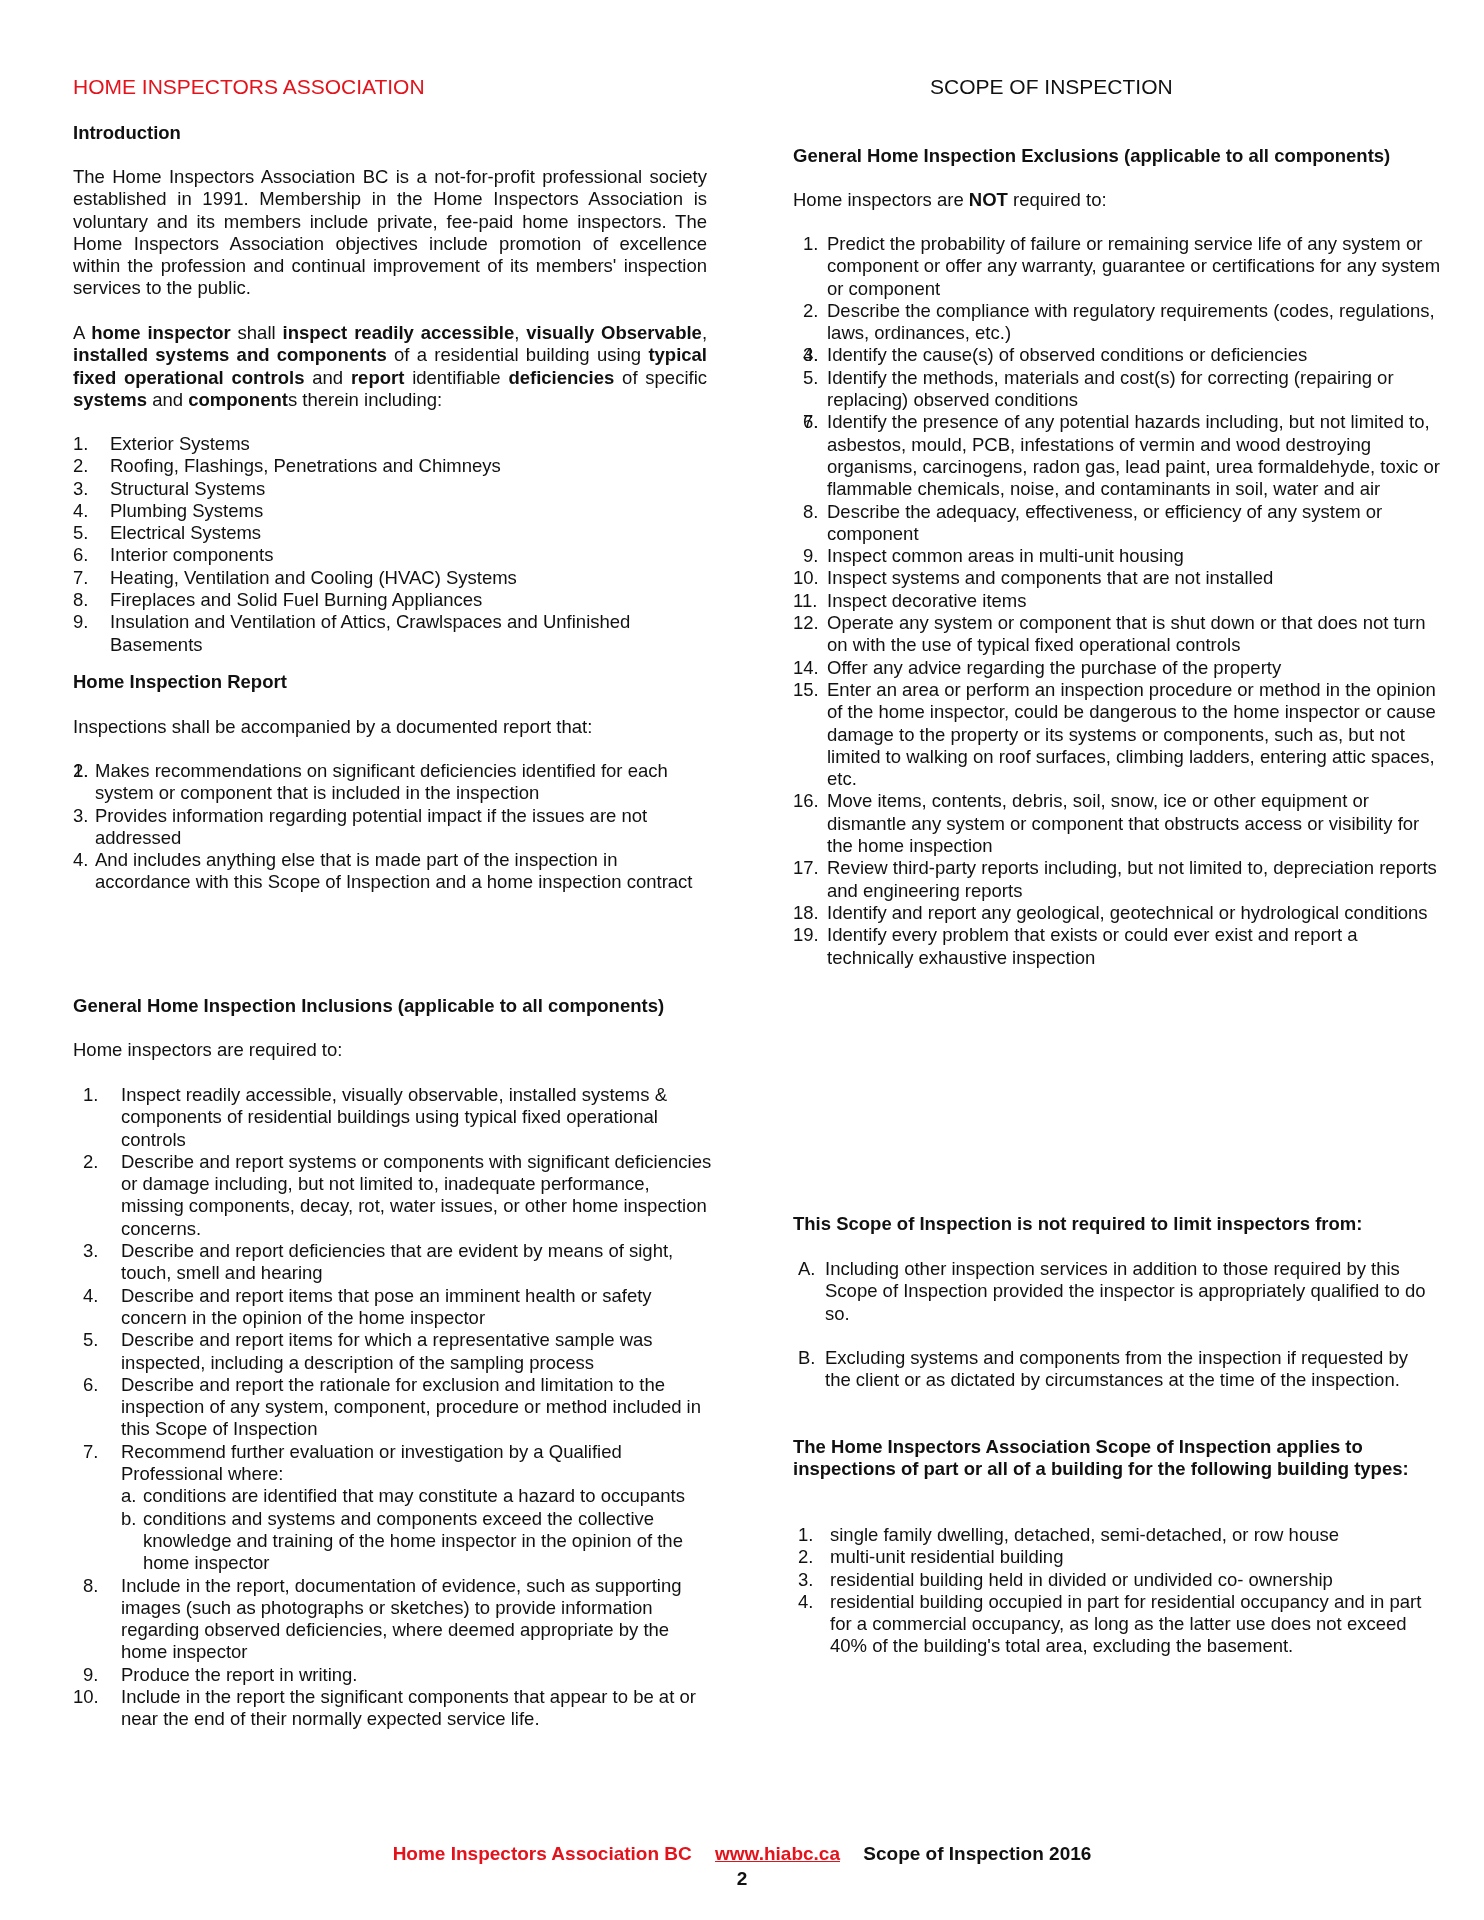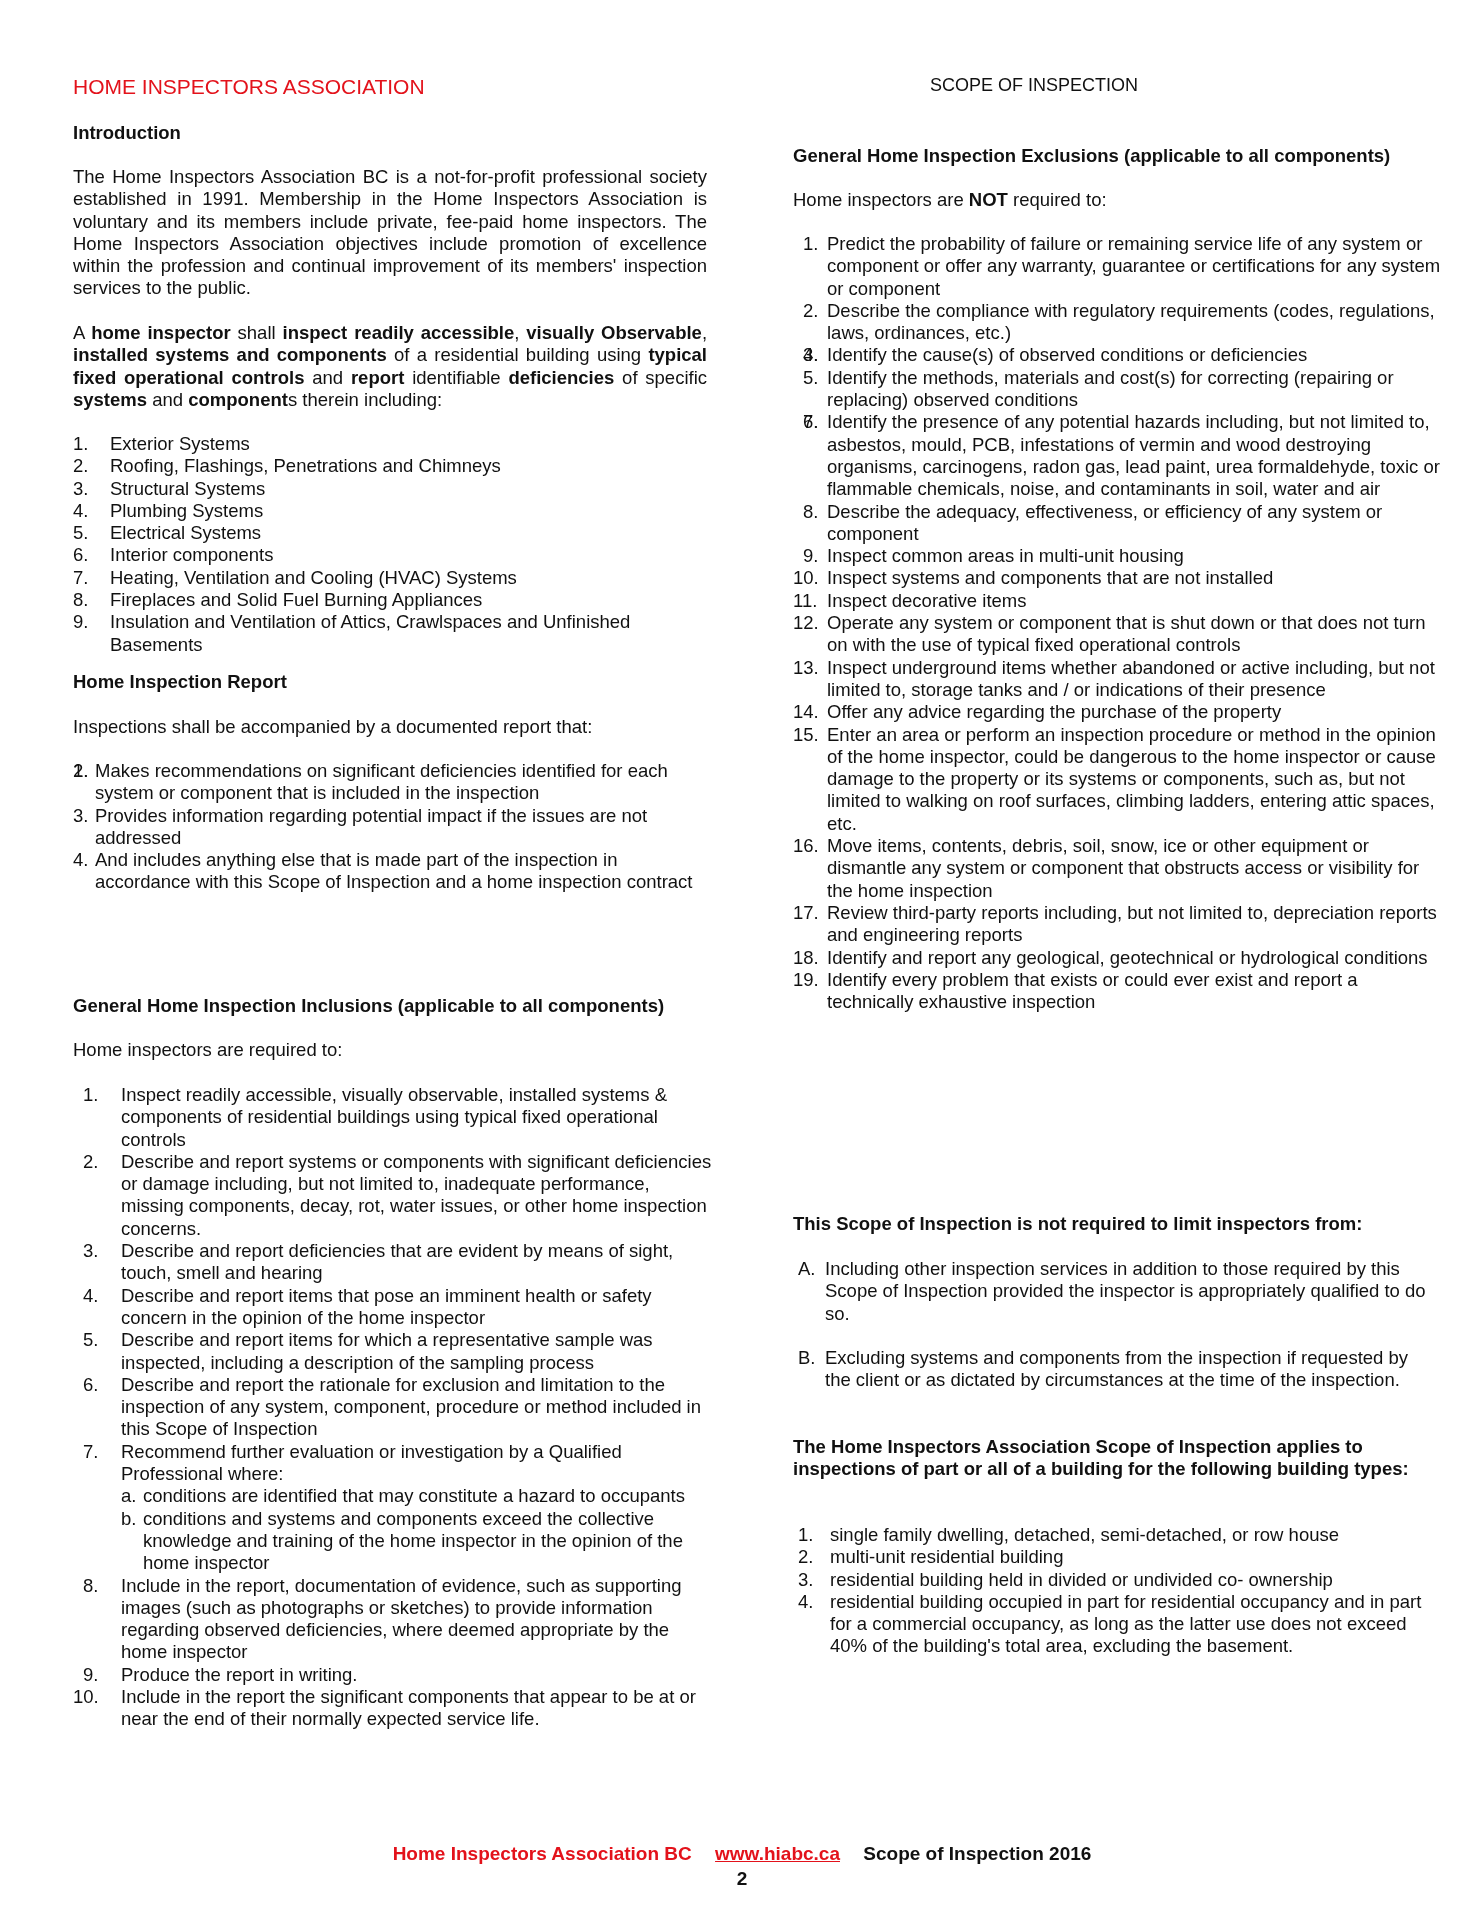--- a/index.html
+++ b/index.html
@@ -1,20 +1,20 @@
 <!DOCTYPE html>
 <html><head>
 <meta charset="utf-8">
 <style>
   html, body { margin:0; padding:0; background:#ffffff; }
   body { width:1484px; height:1920px; position:relative; overflow:hidden;
          font-family:"Liberation Sans", sans-serif; color:#111; font-size:18.5px; }
   .abs { position:absolute; }
   .hdr-left { left:73px; top:75px; font-size:21px; color:#e3121b; }
-  .hdr-right { left:930px; top:75px; font-size:18px; color:#111; }
+  .hdr-right { left:930px; top:75px; font-size:21px; color:#111; }
   .h { font-weight:bold; font-size:18.5px; line-height:22.3px; }
   .p { line-height:22.3px; }
   .just { text-align:justify; text-align-last:left; }
   ol.lst { list-style:none; margin:0; padding:0; line-height:22.3px; }
   ol.lst li { position:relative; }
   .num { position:absolute; left:0; top:0; }
   .col-l { left:73px; width:634px; }
   .col-r { left:793px; width:660px; }
   b { font-weight:bold; }
   .footer { left:0; width:1484px; top:1843px; text-align:center;
@@ -80,21 +80,20 @@
     <li style="padding-left: 34px;"><span class="num" style="left: 10px;">3.</span></li>
     <li style="padding-left: 34px;"><span class="num" style="left: 10px;">4.</span><span>Identify the cause(s) of observed conditions or deficiencies</span></li>
     <li style="padding-left: 34px;"><span class="num" style="left: 10px;">5.</span><span>Identify the methods, materials and cost(s) for correcting (repairing or replacing) observed conditions</span></li>
     <li style="padding-left: 34px;"><span class="num" style="left: 10px;">6.</span></li>
     <li style="padding-left: 34px;"><span class="num" style="left: 10px;">7.</span><span>Identify the presence of any potential hazards including, but not limited to, asbestos, mould, PCB, infestations of vermin and wood destroying organisms, carcinogens, radon gas, lead paint, urea formaldehyde, toxic or flammable chemicals, noise, and contaminants in soil, water and air</span></li>
     <li style="padding-left: 34px;"><span class="num" style="left: 10px;">8.</span><span>Describe the adequacy, effectiveness, or efficiency of any system or component</span></li>
     <li style="padding-left: 34px;"><span class="num" style="left: 10px;">9.</span><span>Inspect common areas in multi-unit housing</span></li>
     <li style="padding-left: 34px;"><span class="num" style="left: 0px;">10.</span><span>Inspect systems and components that are not installed</span></li>
     <li style="padding-left: 34px;"><span class="num" style="left: 0px;">11.</span><span>Inspect decorative items</span></li>
     <li style="padding-left: 34px;"><span class="num" style="left: 0px;">12.</span><span>Operate any system or component that is shut down or that does not turn on with the use of typical fixed operational controls</span></li>
-    <li style="padding-left: 34px;"><span class="num" style="left: 0px;">13.</span><span>Inspect underground items whether abandoned or active including, but not limited to, storage tanks and / or indications of their presence</span></li>
     <li style="padding-left: 34px;"><span class="num" style="left: 0px;">14.</span><span>Offer any advice regarding the purchase of the property</span></li>
     <li style="padding-left: 34px;"><span class="num" style="left: 0px;">15.</span><span>Enter an area or perform an inspection procedure or method in the opinion of the home inspector, could be dangerous to the home inspector or cause damage to the property or its systems or components, such as, but not limited to walking on roof surfaces, climbing ladders, entering attic spaces, etc.</span></li>
     <li style="padding-left: 34px;"><span class="num" style="left: 0px;">16.</span><span>Move items, contents, debris, soil, snow, ice or other equipment or dismantle any system or component that obstructs access or visibility for the home inspection</span></li>
     <li style="padding-left: 34px;"><span class="num" style="left: 0px;">17.</span><span>Review third-party reports including, but not limited to, depreciation reports and engineering reports</span></li>
     <li style="padding-left: 34px;"><span class="num" style="left: 0px;">18.</span><span>Identify and report any geological, geotechnical or hydrological conditions</span></li>
     <li style="padding-left: 34px;"><span class="num" style="left: 0px;">19.</span><span>Identify every problem that exists or could ever exist and report a technically exhaustive inspection</span></li>
   </ol>
 
 <div class="abs col-r h" style="top:1213px;">This Scope of Inspection is not required to limit inspectors from:</div>
 <ol class="abs lst" style="top:1258px; left:793px; width:640px;" id="not-limited-list">

